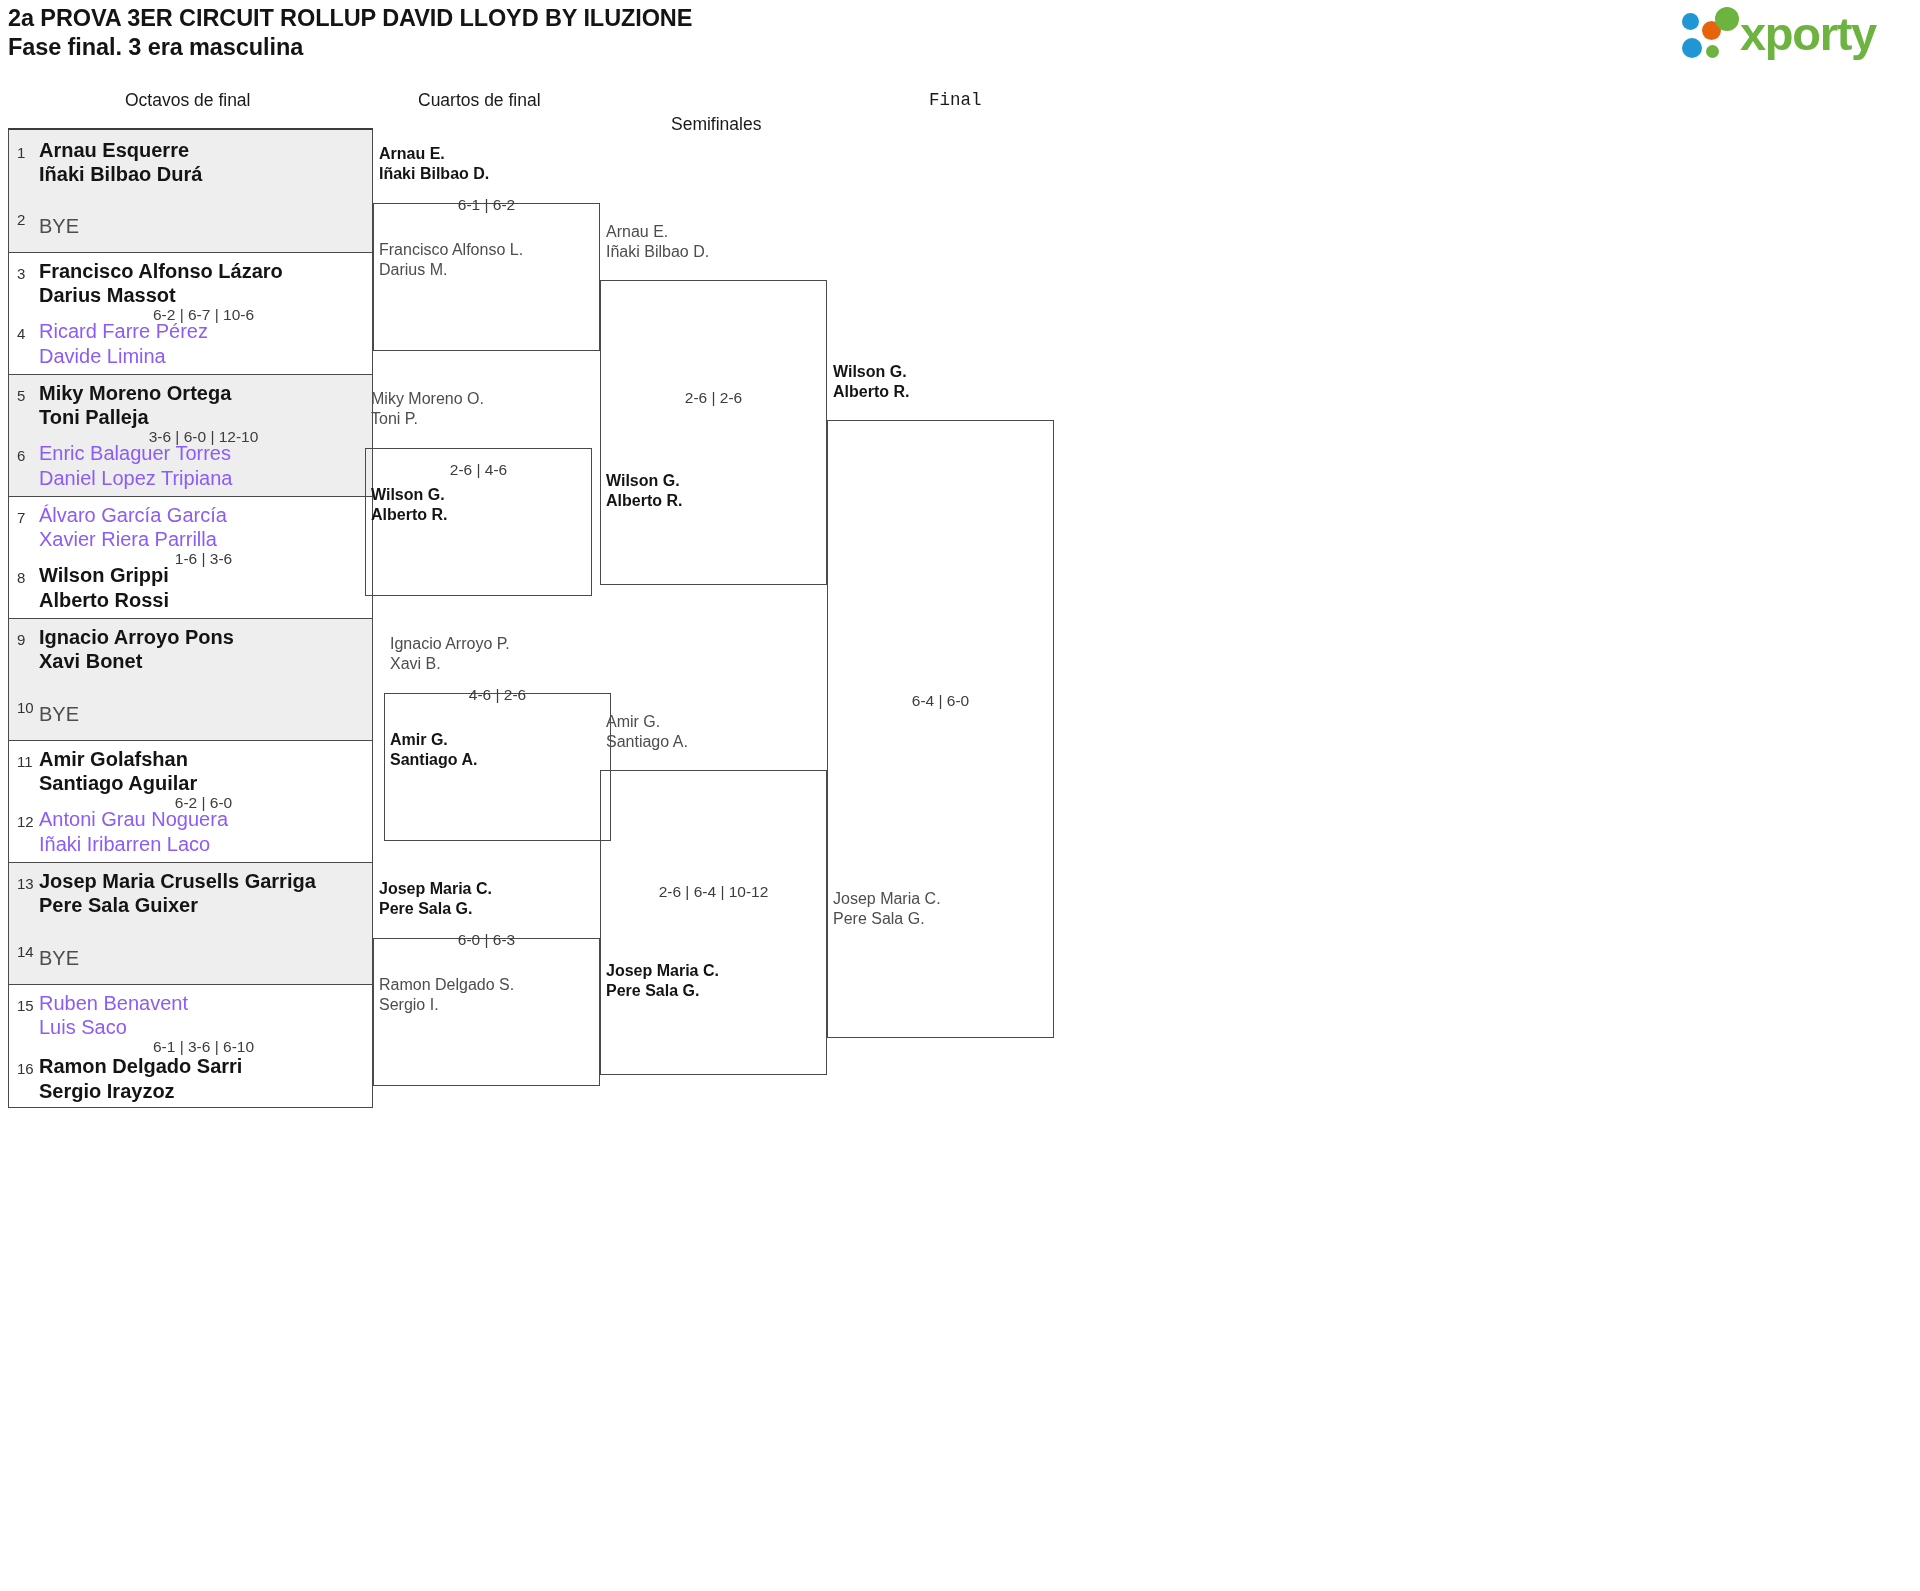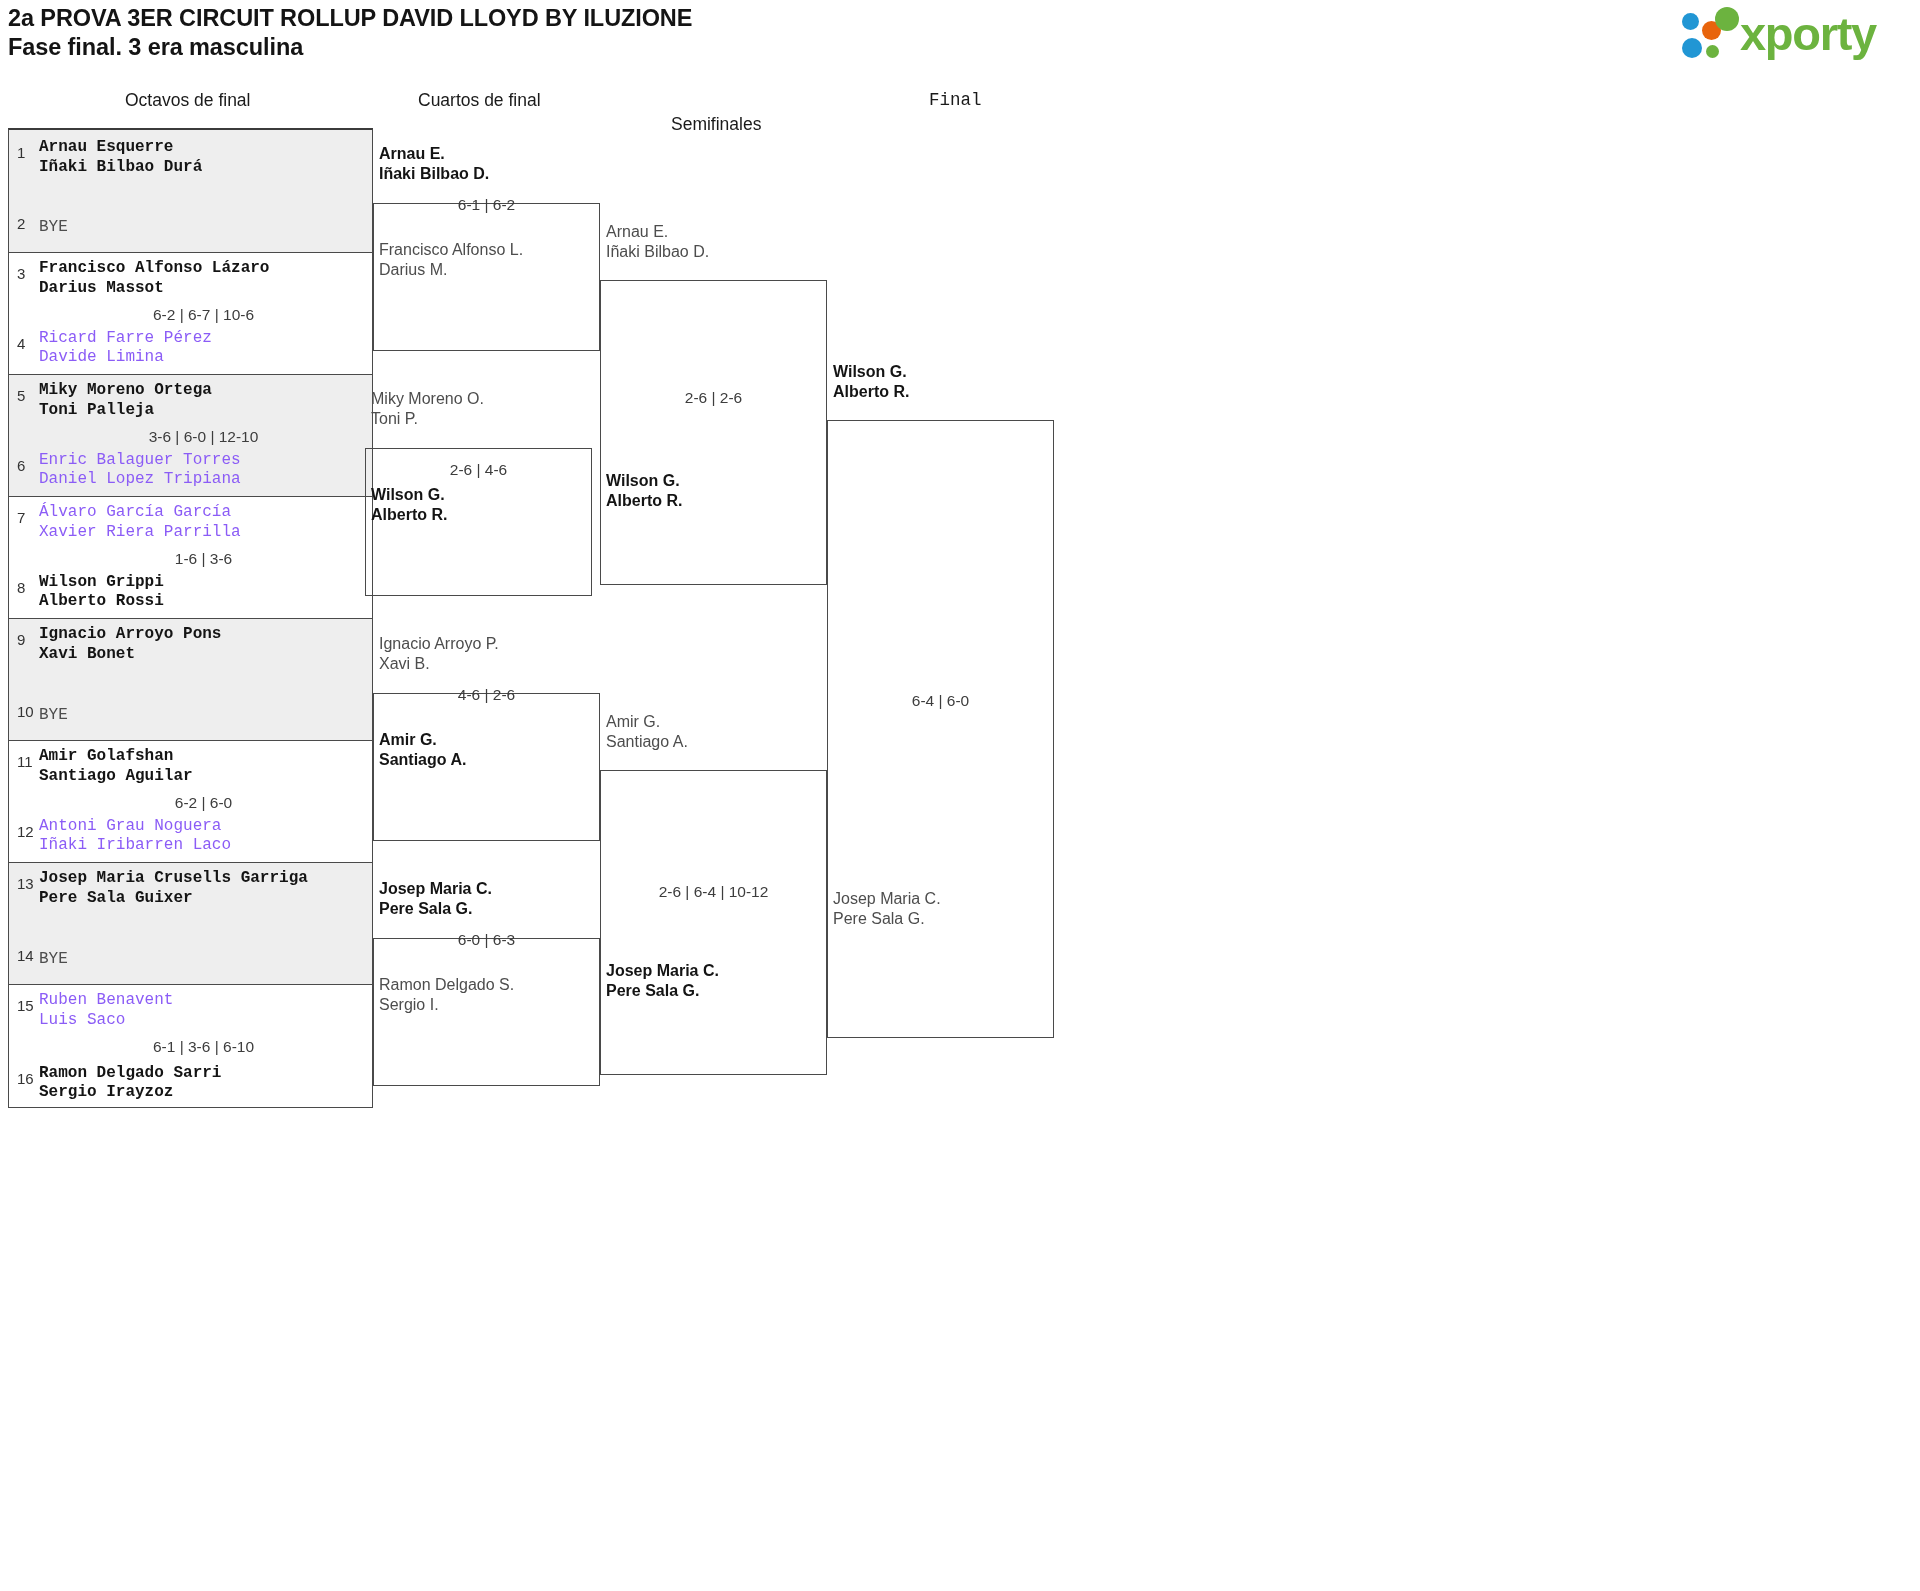--- a/index.html
+++ b/index.html
@@ -95,24 +95,23 @@
   .seed {
     width: 22px;
     flex: 0 0 22px;
     font-size: 15px;
     color: #333333;
     text-align: left;
     padding-top: 7px;
     line-height: 1;
   }
   .r1-names {
-    font-size: 16px;
+    font-size: 20px;
     line-height: 1.22;
     white-space: nowrap;
-    font-family: Liberation Mono, monospace;
   }
   .r1-names.winner { font-weight: bold; color: #141414; }
   .r1-names.loser  { font-weight: normal; color: #8b5cf6; }
   .r1-names.bye    { font-weight: normal; color: #4d4d4d; padding-top: 3px; }
   .r1-score {
     position: absolute;
     left: 0;
     width: 100%;
     text-align: center;
     font-size: 15.5px;
@@ -333,21 +332,21 @@
     <div>Miky Moreno O.</div>
     <div>Toni P.</div>
   </div>
   <div class="bx-score" style="top:-8px;margin-top:20px;">2-6 | 4-6</div>
   <div class="bx-names winner" style="left:5px; top:36px;">
     <div>Wilson G.</div>
     <div>Alberto R.</div>
   </div>
 </div>
 
-<div class="bracket-box" style="left:373px; top:693px; width:227px; height:148px;padding-left:12px;">
+<div class="bracket-box" style="left:384px; top:693px; width:227px; height:148px;padding-left:12px;">
   <div class="bx-names loser" style="left:5px; top:-60px;">
     <div>Ignacio Arroyo P.</div>
     <div>Xavi B.</div>
   </div>
   <div class="bx-score" style="top:-8px;">4-6 | 2-6</div>
   <div class="bx-names winner" style="left:5px; top:36px;">
     <div>Amir G.</div>
     <div>Santiago A.</div>
   </div>
 </div>

